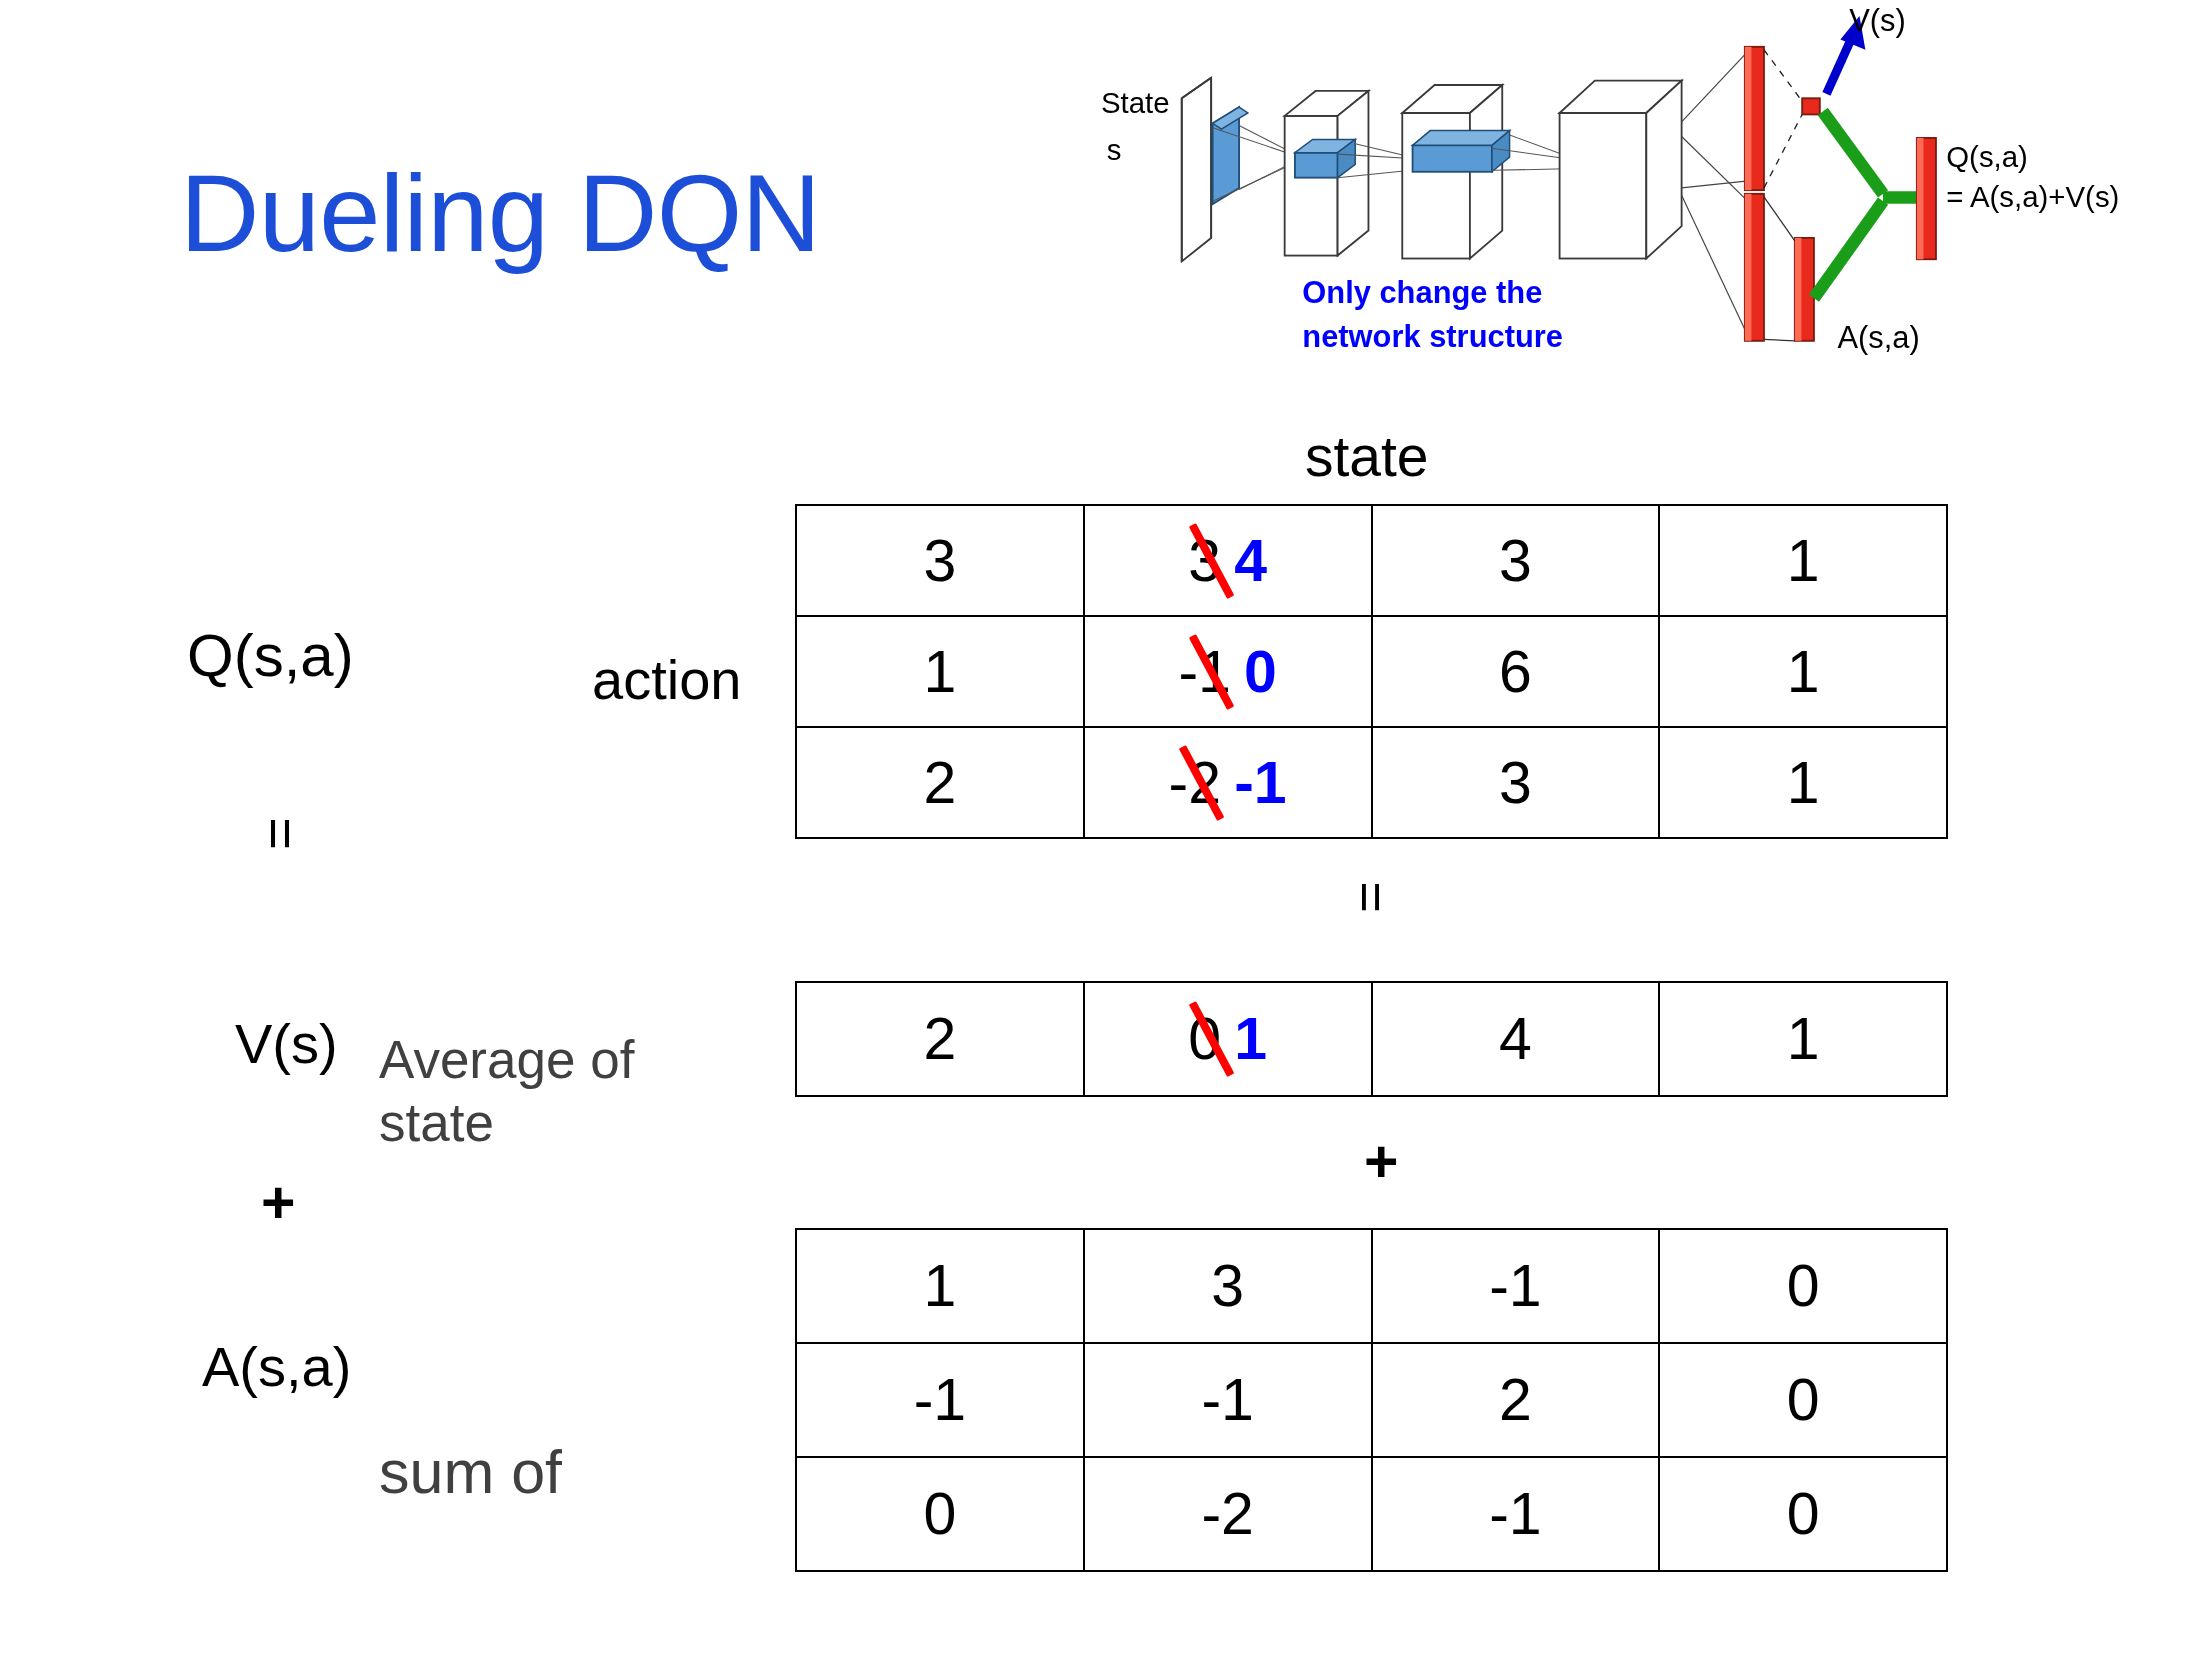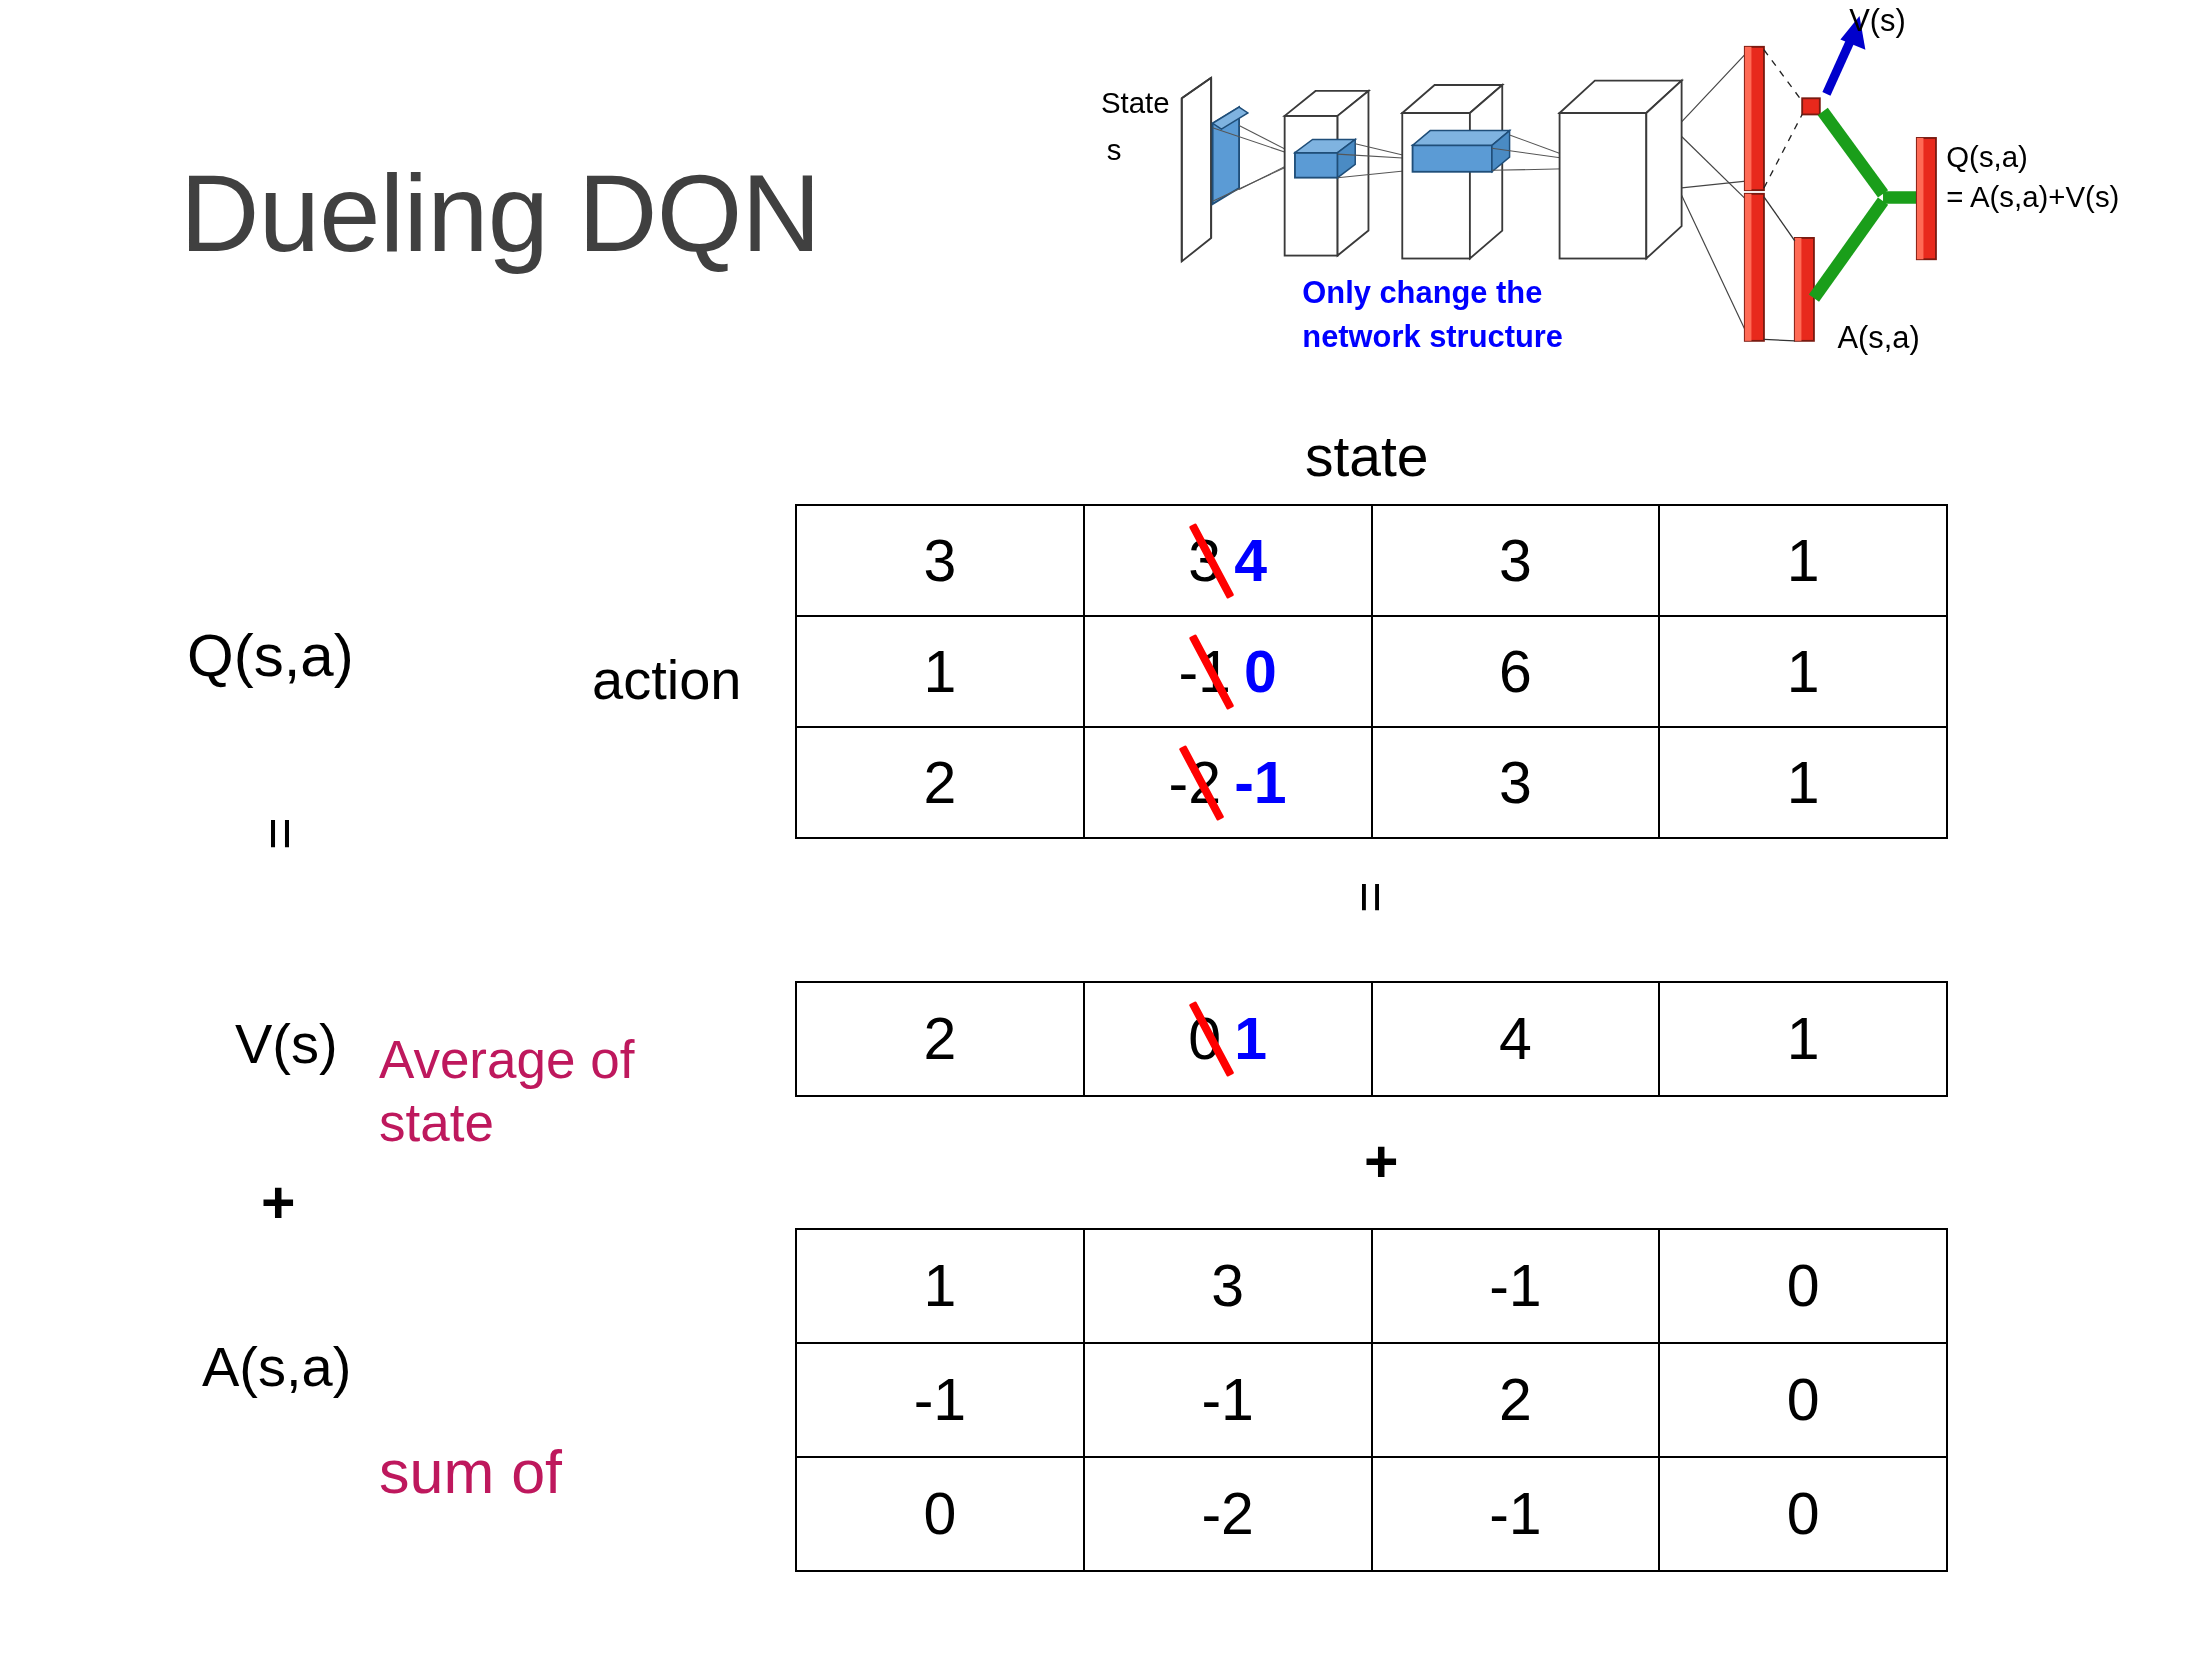--- a/index.html
+++ b/index.html
@@ -4,33 +4,33 @@
 <style>
   html,body{margin:0;padding:0;background:#fff;}
   body{width:2205px;height:1654px;position:relative;overflow:hidden;
        font-family:"Liberation Sans",sans-serif;color:#000;}
 
   .slide{position:absolute;inset:0;background:#ffffff;}
 
   
   #page-title{
     position:absolute;left:180px;top:158px;
-    font-size:110px;line-height:1;font-weight:400;color:#404040;
+    font-size:110px;line-height:1;font-weight:400;color:#1d4ed8;
     letter-spacing:-0.7px;white-space:nowrap;
   }
 
   
   #net-diagram{position:absolute;left:1095px;top:3.7px;width:1110px;height:412px;}
   #net-diagram svg{display:block;width:100%;height:100%;}
   .dgm-label{font-family:"Liberation Sans",sans-serif;fill:#000;}
   .dgm-blue{fill:#0000ff;font-weight:bold;}
 
   
   .lbl{position:absolute;white-space:nowrap;color:#000;font-weight:400;}
-  .lbl-blue{color:#be185d;}
+  .lbl-blue{color:#404040;}
 
   #lbl-q      {left:187px; top:621px;  font-size:60px;}
   #lbl-action {left:592px; top:647px;  font-size:56px;}
   #eq-q       {left:265px; top:801px; font-size:56px;}
   #lbl-v      {left:235px; top:1011px; font-size:56px;}
   #avg-note   {left:379px; top:1029px; font-size:53px;line-height:1.18;}
   #plus-left  {left:261px; top:1169px; font-size:59px;font-weight:bold;}
   #lbl-a      {left:202px; top:1334px; font-size:56px;}
   #sum-note   {left:379px; top:1437px; font-size:61px;line-height:1.18;}
 

